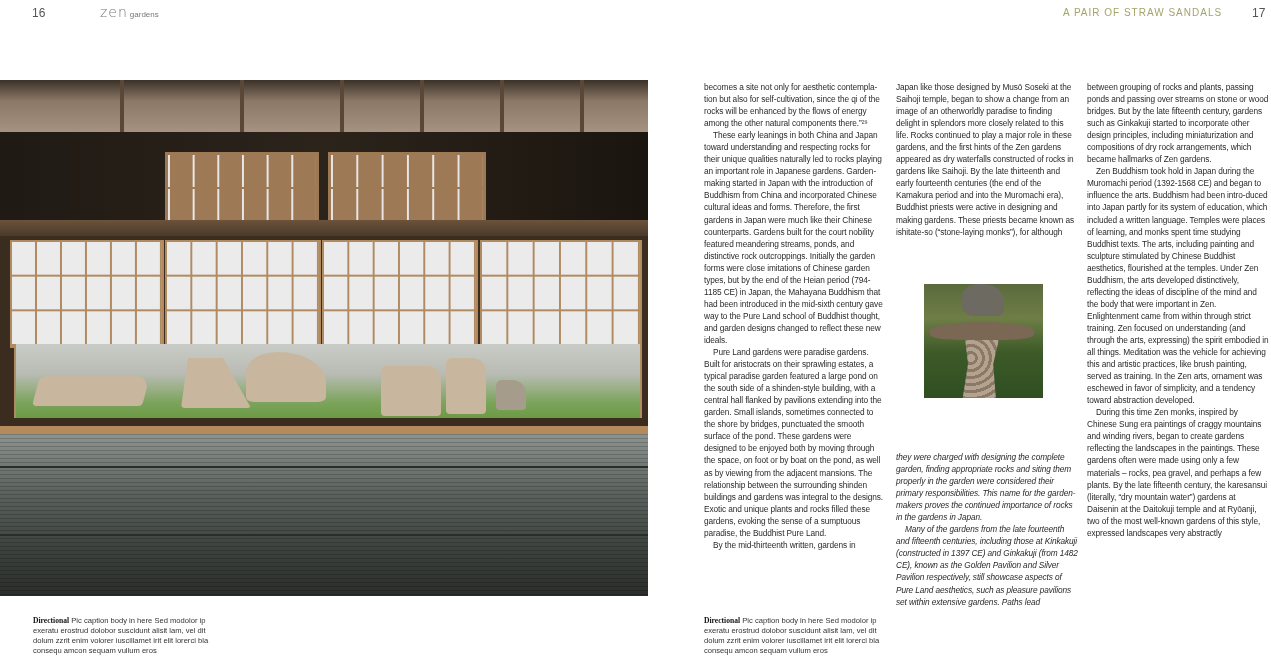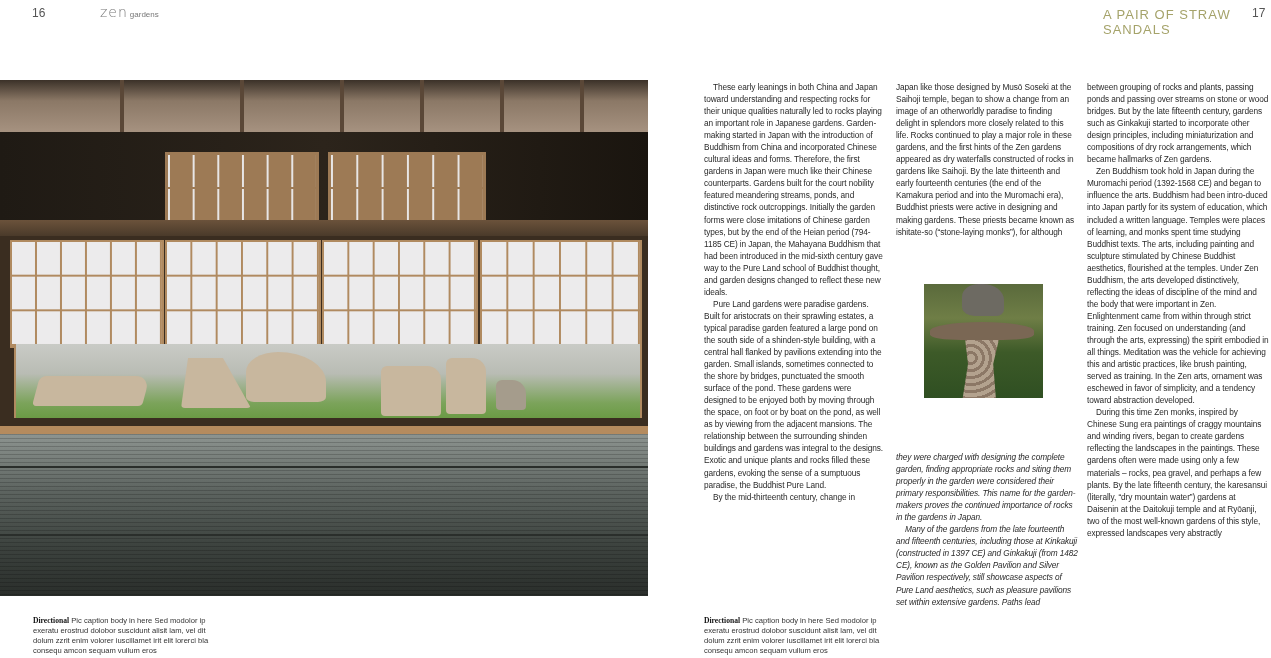--- a/index.html
+++ b/index.html
@@ -3,21 +3,21 @@
 <meta charset="utf-8">
 <style>
   html, body { margin:0; padding:0; }
   body { width:1271px; height:658px; background:#ffffff; position:relative; overflow:hidden; font-family:"Liberation Sans", sans-serif; color:#222; }
   .folio { position:absolute; top:6px; font-size:12px; color:#555; }
   .folio-left { left:32px; }
   .folio-right { left:1252px; }
   .brand { position:absolute; top:3px; left:100px; color:#777; }
   .brand .zen { font-size:14px; letter-spacing:1px; font-family:"DejaVu Sans", sans-serif; font-weight:200; }
   .brand .sub { font-size:8px; margin-left:2px; }
-  .running-head { position:absolute; top:7px; left:1063px; font-size:13px; letter-spacing:1px; color:#a5a36a;margin-left:40px; }
+  .running-head { position:absolute; top:7px; left:1063px; font-size:10px; letter-spacing:1px; color:#a5a36a; }
 
   
   .photo-main { position:absolute; left:0; top:80px; width:648px; height:516px; overflow:hidden; background:#2a2620; }
   .ceiling { position:absolute; left:0; top:0; width:100%; height:52px;
     background:linear-gradient(180deg,#3b3128 0%,#8b7866 40%,#a69280 100%); }
   .beam { position:absolute; top:0; height:52px; width:4px; background:#5a4737; }
   .dark-wall { position:absolute; left:0; top:52px; width:100%; height:100px; background:linear-gradient(90deg,#1f1a14,#2c241b 50%,#1a150f); }
   .transom { position:absolute; top:72px; height:66px; background:#e8e6e6; border:3px solid #9d7a55;
     background-image:linear-gradient(90deg, transparent 0 calc(16.66% - 2px), #9d7a55 calc(16.66% - 2px) 16.66%),
                      linear-gradient(180deg, transparent 0 calc(50% - 1px), #9d7a55 calc(50% - 1px) calc(50% + 1px), transparent calc(50% + 1px));
@@ -102,23 +102,24 @@
     <div class="mat-line" style="top:100px;"></div>
   </div>
 </div>
 
 <div class="caption caption-left">
   <b>Directional</b>
   <span>Pic caption body in here Sed modolor ip exeratu erostrud dolobor suscidunt alisit lam, vel dit dolum zzrit enim volorer iuscillamet irit elit lorerci bla consequ amcon sequam vullum eros</span>
 </div>
 
 <div class="col col-1">
+  <p class="noindent">becomes a site not only for aesthetic contempla-tion but also for self-cultivation, since the qi of the rocks will be enhanced by the flows of energy among the other natural components there.”²⁹</p>
   <p>These early leanings in both China and Japan toward understanding and respecting rocks for their unique qualities naturally led to rocks playing an important role in Japanese gardens. Garden-making started in Japan with the introduction of Buddhism from China and incorporated Chinese cultural ideas and forms. Therefore, the first gardens in Japan were much like their Chinese counterparts.  Gardens built for the court nobility featured meandering streams, ponds, and distinctive rock outcroppings.  Initially the garden forms were close imitations of Chinese garden types, but by the end of the Heian period (794-1185 CE) in Japan, the Mahayana Buddhism that had been introduced in the mid-sixth century gave way to the Pure Land school of Buddhist thought, and garden designs changed to reflect these new ideals.</p>
   <p>Pure Land gardens were paradise gardens. Built for aristocrats on their sprawling estates, a typical paradise garden featured a large pond on the south side of a shinden-style building, with a central hall flanked by pavilions extending into the garden.  Small islands, sometimes connected to the shore by bridges, punctuated the smooth surface of the pond.  These gardens were designed to be enjoyed both by moving through the space, on foot or by boat on the pond, as well as by viewing from the adjacent mansions.  The relationship between the surrounding shinden buildings and gardens was integral to the designs.  Exotic and unique plants and rocks filled these gardens, evoking the sense of a sumptuous paradise, the Buddhist Pure Land.</p>
-  <p>By the mid-thirteenth century, change in</p>
+  <p>By the mid-thirteenth written, gardens in</p>
 </div>
 
 <div class="col col-2a">
   <p class="noindent">Japan like those designed by Musō Soseki at the Saihoji temple, began to show a change from an image of an otherworldly paradise to finding delight in splendors more closely related to this life.  Rocks continued to play a major role in these gardens, and the first hints of the Zen gardens appeared as dry waterfalls constructed of rocks in gardens like Saihoji.  By the late thirteenth and early fourteenth centuries (the end of the Kamakura period and into the Muromachi era), Buddhist priests were active in designing and making gardens.  These priests became known as ishitate-so (“stone-laying monks”), for although</p>
 </div>
 
 <div class="photo-small" title="Stone slab bridge over a dry stream of pebbles surrounded by moss">
   <div class="ps-rock-top"></div>
   <div class="ps-slab"></div>
   <div class="ps-stream"></div>

